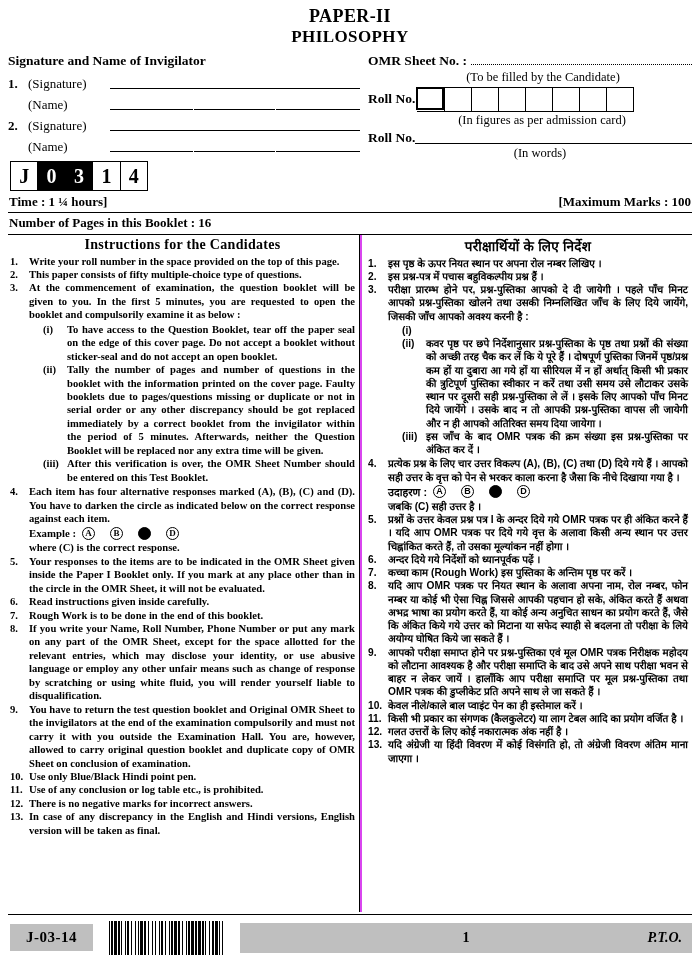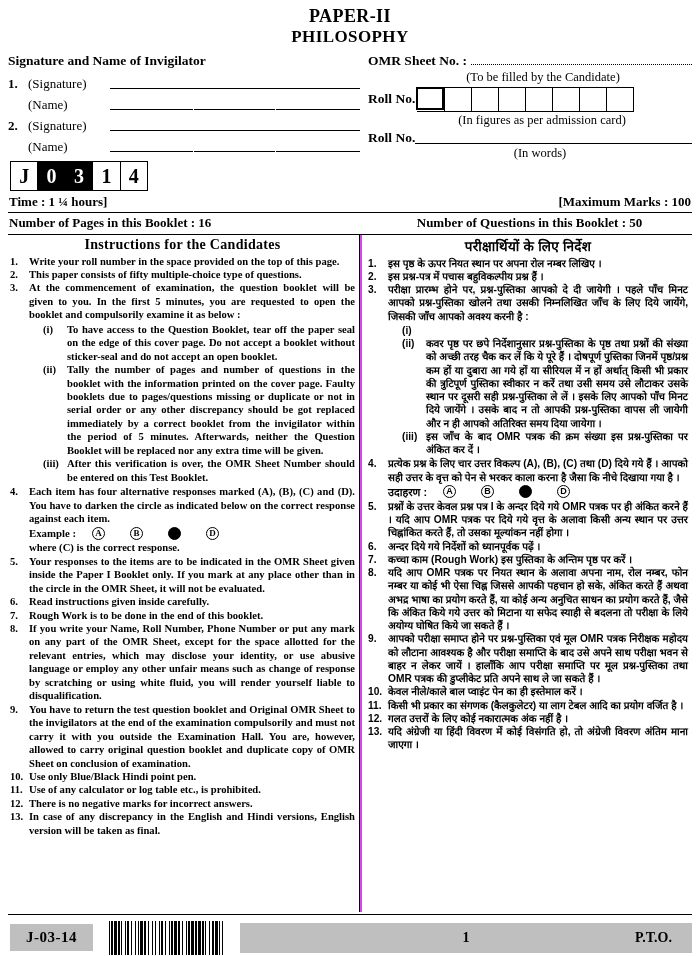--- a/index.html
+++ b/index.html
@@ -312,21 +312,21 @@
     line-height: 1.3;
   }
   ol.instr.hi > li { font-size: 10.2px; line-height: 1.3; }
   ol.instr.hi > li .num { flex: 0 0 20px; width: 20px; }
   ul.sub.hi > li { font-size: 10.2px; line-height: 1.3; }
 
   
   .example-line {
     display: flex;
     align-items: center;
-    gap: 13px;
+    gap: 3px;
     margin: 1px 0 1px 0;
     font-weight: bold;
     font-size: 10.8px;
   }
   .opt {
     display: inline-block;
     width: 13px;
     height: 13px;
     border: 1.2px solid #000;
     border-radius: 50%;
@@ -381,23 +381,24 @@
     margin-left: 14px;
     display: flex;
     align-items: center;
     justify-content: center;
     position: relative;
     font-size: 14px;
     font-weight: bold;
   }
   .footer-bar .pto {
     position: absolute;
-    right: 20px;
+    right: 10px;
     font-size: 14px;
     font-weight: bold;
+    font-style: italic;
   }
 </style>
 </head>
 <body>
 
 <div class="page">
 
   <div class="title-block">
     <div class="title-line1">PAPER-II</div>
     <div class="title-line2">PHILOSOPHY</div>
@@ -469,21 +470,20 @@
   </div>
 
   <div class="time-row">
     <span>Time : 1 ¼ hours]</span>
     <span>[Maximum Marks : 100</span>
   </div>
   <div class="hr-thick"></div>
 
   <div class="counts-row">
     <span class="counts-left">Number of Pages in this Booklet : 16</span>
-    <span class="counts-right">Number of Questions in this Booklet : 50</span>
   </div>
 
   <div class="instr-wrap">
     <div class="col col-en">
       <div class="col-head">Instructions for the Candidates</div>
       <ol class="instr" id="list-en">
           <li>
             <span class="num">1.</span>
             <span class="body"><span>Write your roll number in the space provided on the top of this page.</span></span>
           </li>
@@ -537,21 +537,21 @@
           <li>
             <span class="num">9.</span>
             <span class="body"><span>You have to return the test question booklet and Original OMR Sheet to the invigilators at the end of the examination compulsorily and must not carry it with you outside the Examination Hall. You are, however, allowed to carry original question booklet and duplicate copy of OMR Sheet on conclusion of examination.</span></span>
           </li>
           <li>
             <span class="num">10.</span>
             <span class="body"><span>Use only Blue/Black Hindi point pen.</span></span>
           </li>
           <li>
             <span class="num">11.</span>
-            <span class="body"><span>Use of any calculator or log table etc., is prohibited.</span></span>
+            <span class="body"><span>Use of any conclusion or log table etc., is prohibited.</span></span>
           </li>
           <li>
             <span class="num">12.</span>
             <span class="body"><span>There is no negative marks for incorrect answers.</span></span>
           </li>
           <li>
             <span class="num">13.</span>
             <span class="body"><span>In case of any discrepancy in the English and Hindi versions, English version will be taken as final.</span></span>
           </li>
         </ol>
@@ -584,21 +584,21 @@
               </ul></span>
           </li>
           <li>
             <span class="num">4.</span>
             <span class="body"><span>प्रत्येक प्रश्न के लिए चार उत्तर विकल्प (A), (B), (C) तथा (D) दिये गये हैं । आपको सही उत्तर के वृत्त को पेन से भरकर काला करना है जैसा कि नीचे दिखाया गया है ।</span><div class="example-line">
                 <span>उदाहरण :</span>
                 <span class="opt">A</span>
                 <span class="opt">B</span>
                 <span class="opt filled">C</span>
                 <span class="opt">D</span>
-              </div></span>
+              </div><div>जबकि (C) सही उत्तर है ।</div></span>
           </li>
           <li>
             <span class="num">5.</span>
             <span class="body"><span>प्रश्नों के उत्तर केवल प्रश्न पत्र I के अन्दर दिये गये OMR पत्रक पर ही अंकित करने हैं । यदि आप OMR पत्रक पर दिये गये वृत्त के अलावा किसी अन्य स्थान पर उत्तर चिह्नांकित करते हैं, तो उसका मूल्यांकन नहीं होगा ।</span></span>
           </li>
           <li>
             <span class="num">6.</span>
             <span class="body"><span>अन्दर दिये गये निर्देशों को ध्यानपूर्वक पढ़ें ।</span></span>
           </li>
           <li>

